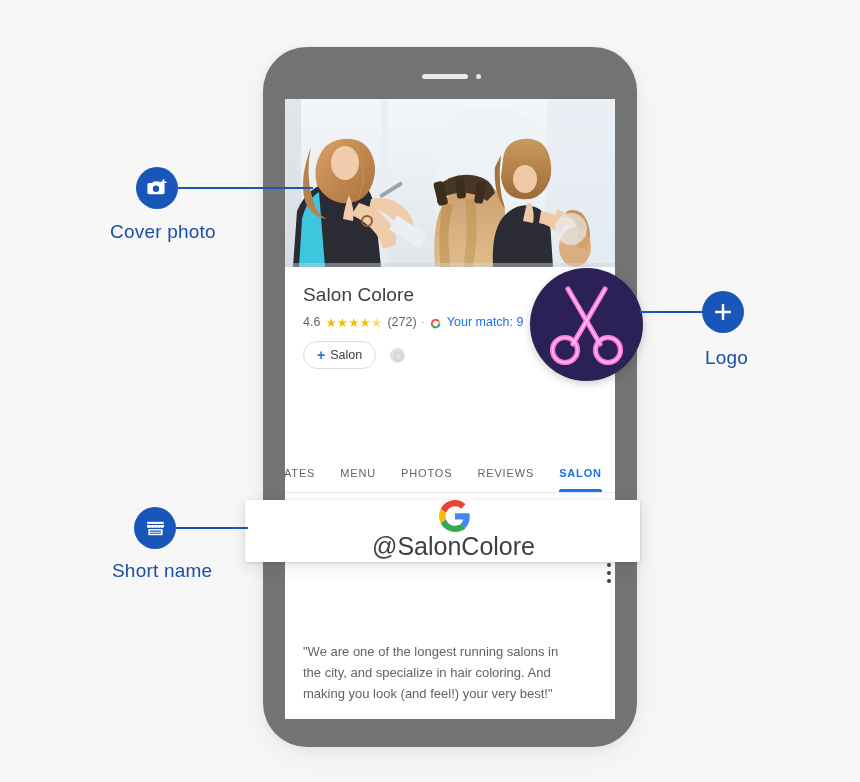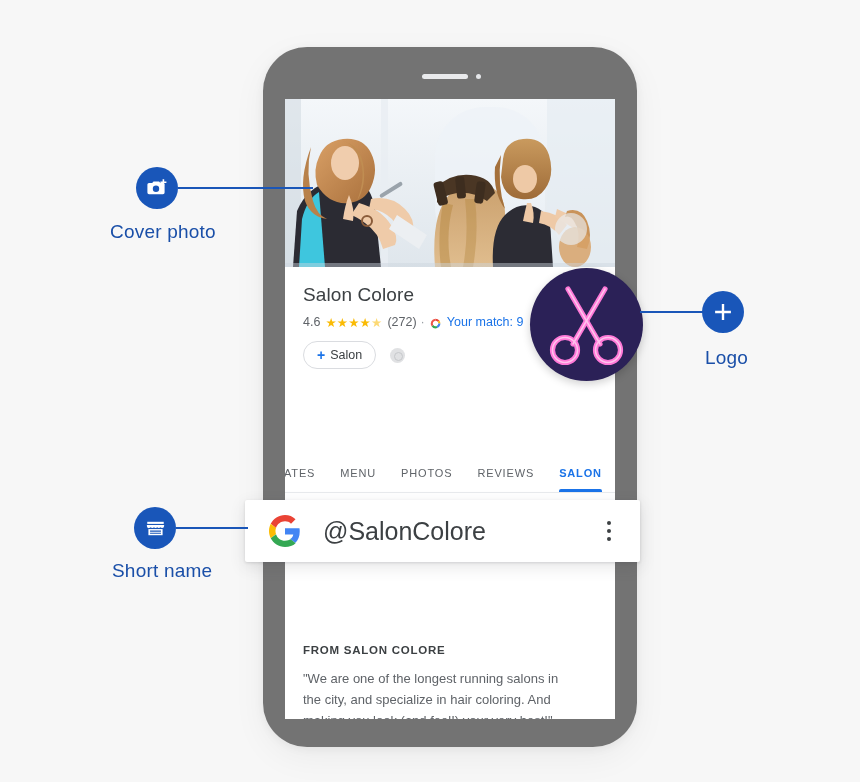--- a/index.html
+++ b/index.html
@@ -84,20 +84,21 @@
   .sec-from{position:absolute;left:0;top:530px;width:330px;padding:0 18px;box-sizing:border-box;}
   .from-label{font-size:11.5px;letter-spacing:.75px;color:#3c4043;font-weight:bold;
     margin-top:15px;}
   .from-quote{margin-top:12px;font-size:13px;line-height:21px;color:#5f6368;max-width:268px;}
 
   
   .shortname-card{
     position:absolute;left:245px;top:500px;width:395px;height:62px;
     background:#fff;border-radius:2px;display:flex;align-items:center;
     box-shadow:0 1px 3px rgba(60,64,67,.16), 0 5px 16px rgba(60,64,67,.13);
+    flex-direction:column;
   }
   .sn-g{margin-left:24px;width:32px;height:32px;flex:0 0 auto;}
   .sn-text{margin-left:22px;font-size:25px;color:#3c4043;letter-spacing:0;
     font-weight:400;white-space:nowrap;}
   .sn-menu{margin-left:auto;margin-right:21px;width:20px;height:24px;
     display:flex;flex-direction:column;align-items:center;justify-content:center;}
   .sn-menu i{width:4px;height:4px;border-radius:50%;background:#3c4043;margin:2px 0;display:block;}
 
   
   .logo-badge{
@@ -243,21 +244,20 @@
         <div class="tab">REVIEWS</div>
         <div class="tab active">SALON</div>
       </div>
 
       <div class="sec-sharing">
         <div class="sec-label">SHARING</div>
       </div>
       <div class="share-row-bg"></div>
 
       <div class="sec-from">
-        <div class="from-label">FROM SALON COLORE</div>
         <div class="from-quote">"We are one of the longest running salons in the city, and specialize in hair coloring. And making you look (and feel!) your very best!"</div>
       </div>
 
     </div>
   </div>
 
   <div class="logo-badge">
     <svg viewBox="0 0 113 113">
       <g fill="none" stroke="#ff79d8" stroke-width="5.2" stroke-linecap="round">
         <path d="M38 21 L70 76"></path>

